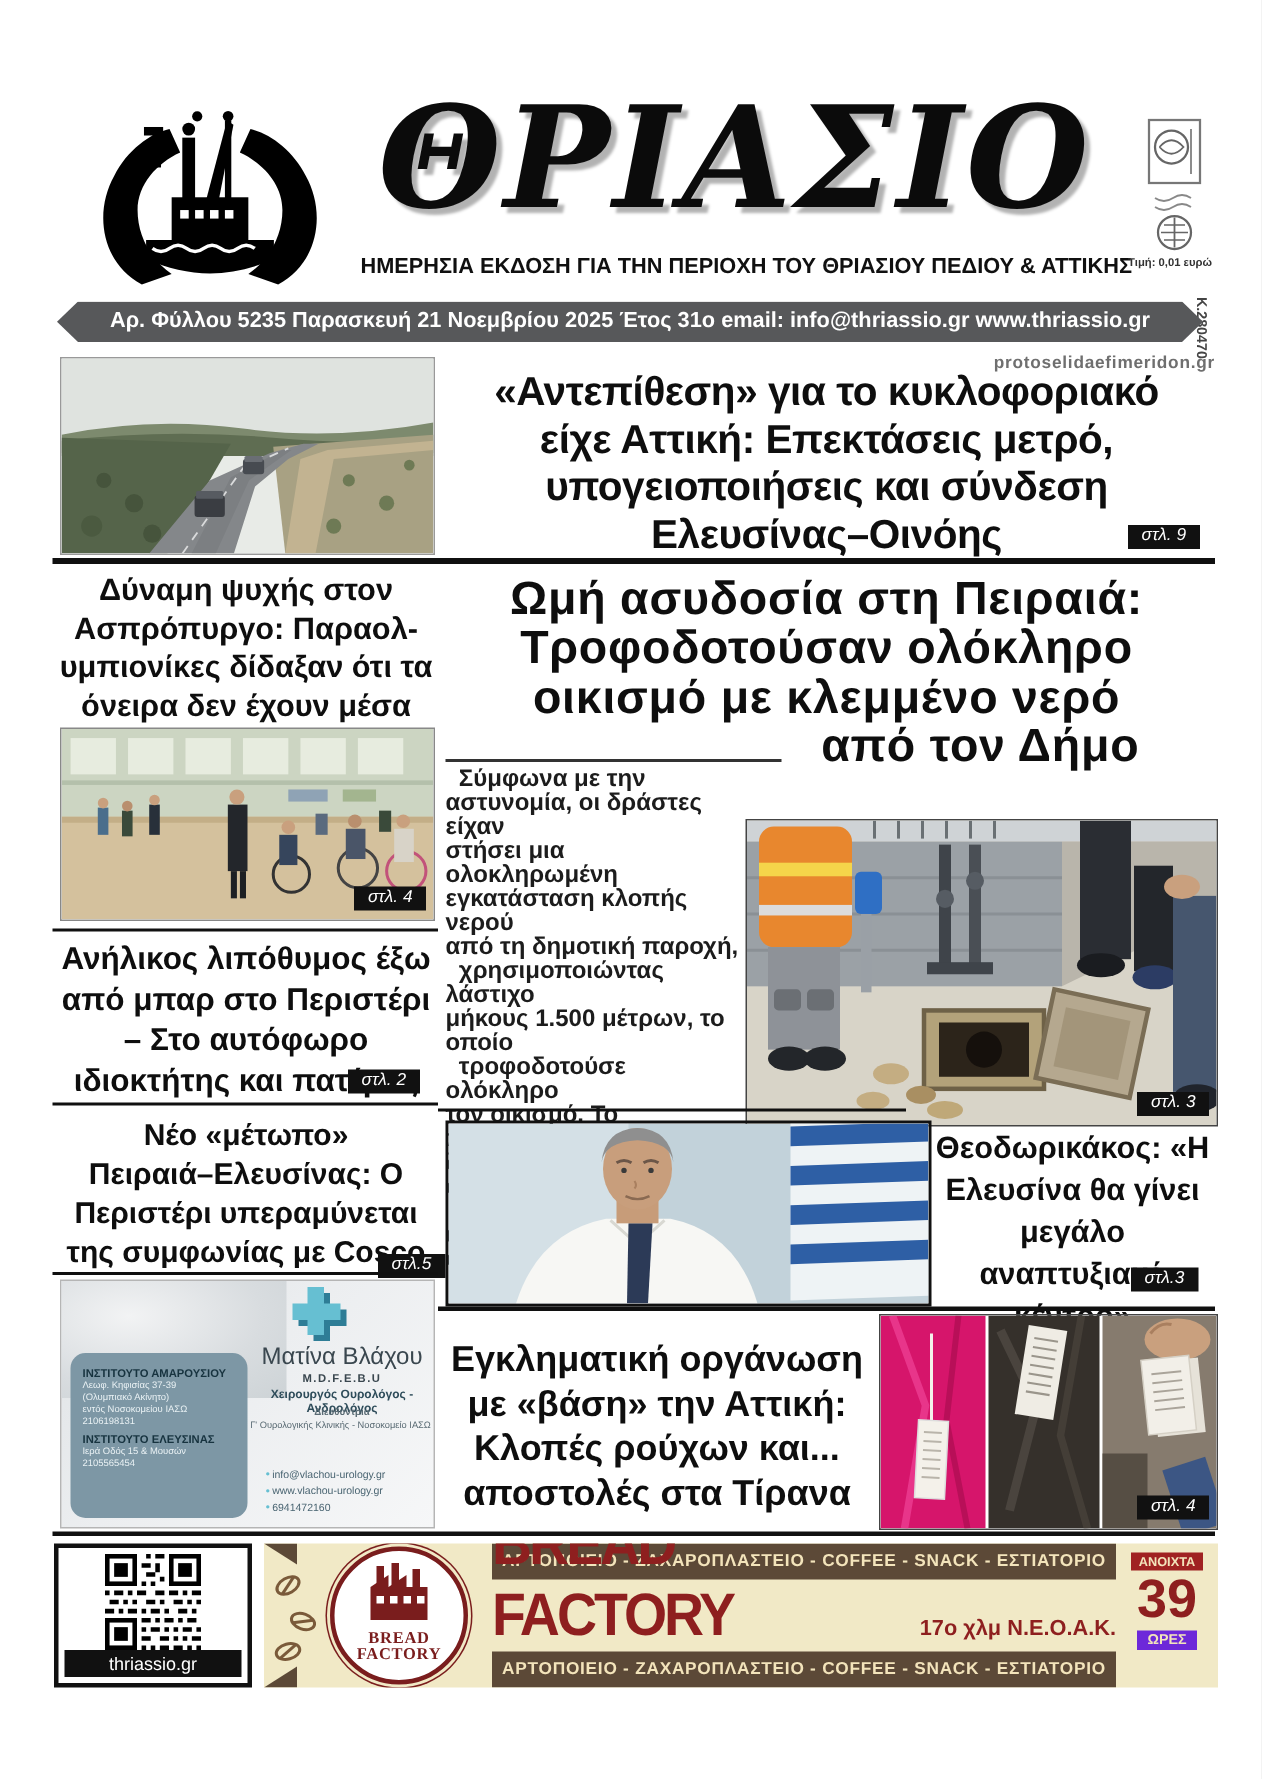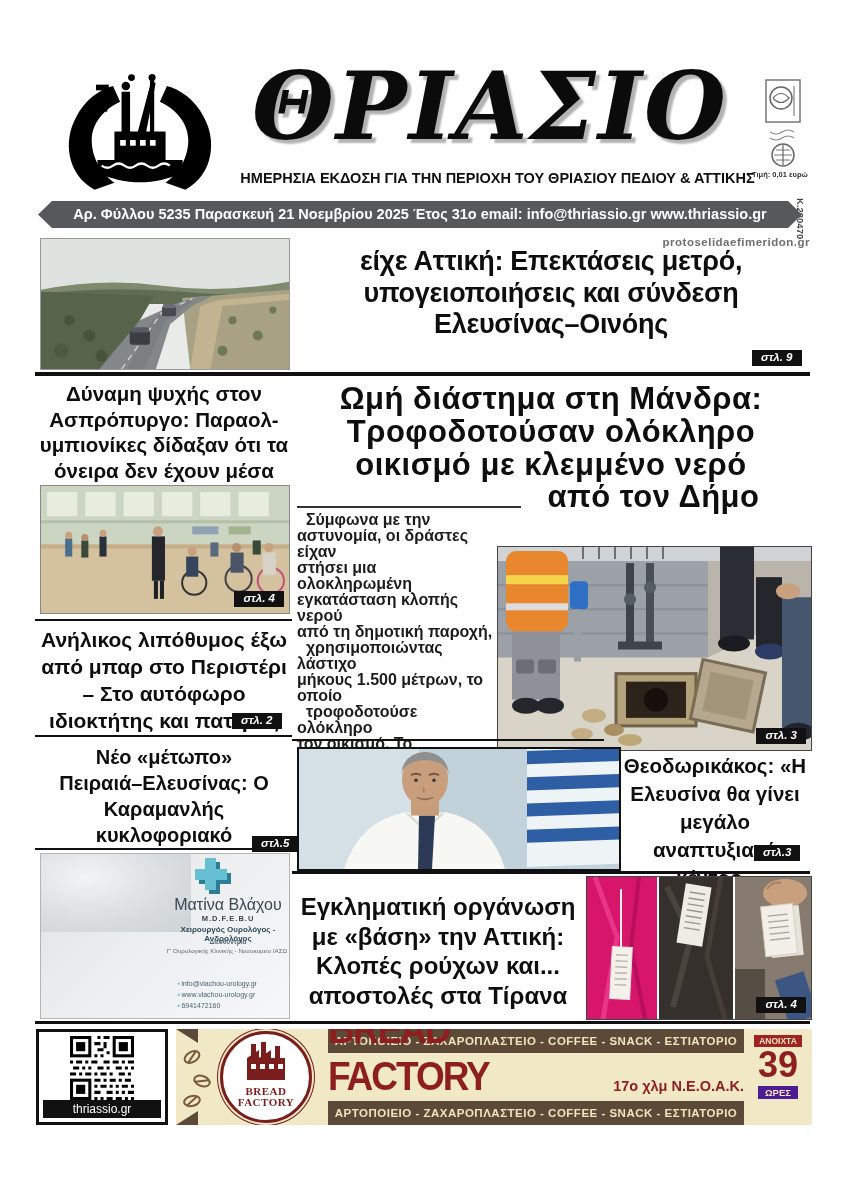--- a/index.html
+++ b/index.html
@@ -1,20 +1,20 @@
 <!DOCTYPE html>
 <html><head>
 <meta charset="utf-8">
 <style>
   html,body{margin:0;padding:0;background:#e9e9e9;}
   .page{position:relative;width:841px;height:1190px;background:#ffffff;margin:0 auto;
         font-family:"Liberation Sans",sans-serif;color:#101010;overflow:hidden;}
   .abs{position:absolute;}
   .hl{font-weight:bold;text-align:center;color:#0e0e0e;}
-  .badge{position:absolute;background:#111;color:#fff;font-size:11.5px;font-weight:bold;
+  .badge{position:absolute;background:#111;color:#fff;font-size:11.5px;font-weight:normal;
          font-style:italic;padding:1px 9px 2px;line-height:13px;white-space:nowrap;}
   .rule{position:absolute;background:#101010;}
   .photo{position:absolute;overflow:hidden;}
   .photo svg{display:block;width:100%;height:100%;}
 
   
   .m-title{left:230px;top:52px;width:520px;text-align:center;
            font-family:"DejaVu Serif",serif;font-style:italic;font-weight:bold;
            font-size:94px;line-height:108px;letter-spacing:2px;color:#0b0b0b;
            text-shadow:4px 4px 2px rgba(0,0,0,0.30);}
@@ -75,21 +75,21 @@
   .bread .strip.top{top:0;} .bread .strip.bottom{bottom:0;}
   .bread .namezone{position:absolute;left:152px;top:24px;width:416px;height:48px;
                 display:flex;align-items:flex-end;justify-content:center;gap:10px;}
   .bread .bname{font-size:37px;font-weight:bold;color:#8e1f1f;letter-spacing:-2px;
                 line-height:44px;transform:scaleY(1.08);transform-origin:bottom;}
   .bread .bloc{font-size:14.5px;font-weight:bold;color:#8e1f1f;padding-bottom:7px;white-space:nowrap;}
   .bread .open24{position:absolute;right:2px;top:0;width:64px;height:96px;text-align:center;}
   .bread .open-l{display:inline-block;margin-top:6px;background:#a02222;color:#f3e4bb;
                  font-size:8.5px;font-weight:bold;padding:1px 5px;}
   .bread .open-n{font-size:36px;font-weight:bold;color:#8e1f1f;line-height:34px;}
-  .bread .open-u{display:inline-block;background:#4c1d95;color:#f3e4bb;font-size:9.5px;
+  .bread .open-u{display:inline-block;background:#6d28d9;color:#f3e4bb;font-size:9.5px;
                  font-weight:bold;padding:1px 7px;}
   .bread .logo-circle{position:absolute;left:44px;top:2px;width:92px;height:92px;border-radius:50%;
                  background:#fff;border:3px solid #7a1d1d;box-shadow:0 0 0 2px #f1e9c6,0 0 0 3px #7a1d1d;
                  box-sizing:border-box;text-align:center;}
   .bread .logo-t{font-family:"Liberation Serif",serif;font-weight:bold;color:#7a1d1d;
                  font-size:11px;line-height:11px;letter-spacing:0.5px;}
   .bread .wedge{position:absolute;width:0;height:0;border-style:solid;}
 </style>
 </head>
 <body>
@@ -164,20 +164,21 @@
       <polygon points="58,128 98,80 138,62 160,56 170,56 150,66 128,84 114,128" fill="#84878a"></polygon>
       <polygon points="86,128 112,78 146,60 152,60 124,80 102,128" fill="#7c7f82"></polygon>
       <path d="M80 128 L120 72 L150 59" stroke="#d9dadb" stroke-width="1.2" fill="none" stroke-dasharray="6 5"></path>
       <rect x="88" y="90" width="20" height="14" rx="2" fill="#3a3d42"></rect>
       <rect x="89" y="87" width="18" height="5" rx="1" fill="#575b61"></rect>
       <rect x="120" y="66" width="14" height="10" rx="2" fill="#474b51"></rect>
       <rect x="121" y="64" width="12" height="4" rx="1" fill="#6a6e74"></rect>
     </svg>
   </div>
   <div class="abs hl h-traffic">
+    <div>«Αντεπίθεση» για το κυκλοφοριακό</div>
     <div>είχε Αττική: Επεκτάσεις μετρό,</div>
     <div>υπογειοποιήσεις και σύνδεση</div>
     <div>Ελευσίνας–Οινόης</div>
   </div>
   <span class="badge" style="left:752px;top:350px;">στλ. 9</span>
   <div class="rule" style="left:35px;top:372px;width:775px;height:4px;"></div>
 
   <div class="abs hl h-para">
     <div>Δύναμη ψυχής στον</div>
     <div>Ασπρόπυργο: Παραολ-</div>
@@ -229,50 +230,60 @@
     <div>από μπαρ στο Περιστέρι</div>
     <div>– Στο αυτόφωρο</div>
     <div>ιδιοκτήτης και πατέρας</div>
   </div>
   <span class="badge" style="left:232px;top:713px;">στλ. 2</span>
   <div class="rule" style="left:35px;top:735px;width:257px;height:2px;"></div>
 
   <div class="abs hl h-cosco">
     <div>Νέο «μέτωπο»</div>
     <div>Πειραιά–Ελευσίνας: Ο</div>
-    <div>Καραμανλής κυκλοφοριακό</div>
+    <div>Περιστέρι υπεραμύνεται</div>
     <div>της συμφωνίας με Cosco</div>
   </div>
   <span class="badge" style="left:252px;top:836px;">στλ.5</span>
   <div class="rule" style="left:35px;top:848px;width:257px;height:2px;"></div>
 
   <div class="abs clinic">
     <div class="marble"></div>
     <div class="cross">
       <svg width="46" height="40" viewBox="0 0 46 40">
         <rect x="20" y="4" width="11" height="32" fill="#2e7d96"></rect>
         <rect x="10" y="15" width="32" height="11" fill="#2e7d96"></rect>
         <rect x="16" y="0" width="11" height="32" fill="#66bfd2"></rect>
         <rect x="6" y="11" width="32" height="11" fill="#66bfd2"></rect>
       </svg>
     </div>
     <div class="clinic-name">Ματίνα Βλάχου</div>
     <div class="clinic-cred">M.D.F.E.B.U</div>
     <div class="clinic-spec">Χειρουργός Ουρολόγος - Ανδρολόγος</div>
     <div class="clinic-role">Διευθύντρια</div>
     <div class="clinic-clinic">Γ' Ουρολογικής Κλινικής - Νοσοκομείο ΙΑΣΩ</div>
+    <div class="panel">
+      <div class="inst-title">ΙΝΣΤΙΤΟΥΤΟ ΑΜΑΡΟΥΣΙΟΥ</div>
+      <div class="inst-line">Λεωφ. Κηφισίας 37-39</div>
+      <div class="inst-line">(Ολυμπιακό Ακίνητο)</div>
+      <div class="inst-line">εντός Νοσοκομείου ΙΑΣΩ</div>
+      <div class="inst-line">2106198131</div>
+      <div class="inst-title">ΙΝΣΤΙΤΟΥΤΟ ΕΛΕΥΣΙΝΑΣ</div>
+      <div class="inst-line">Ιερά Οδός 15 &amp; Μουσών</div>
+      <div class="inst-line">2105565454</div>
+    </div>
     <div class="clinic-contacts">
       <div>info@vlachou-urology.gr</div>
       <div>www.vlachou-urology.gr</div>
       <div>6941472160</div>
     </div>
   </div>
 
   <div class="abs hl h-mandra">
-    <div>Ωμή διάστημα στη Μάνδρα:</div>
+    <div>Ωμή ασυδοσία στη Πειραιά:</div>
     <div>Τροφοδοτούσαν ολόκληρο</div>
     <div>οικισμό με κλεμμένο νερό</div>
   </div>
   <div class="abs hl h-mandra4">από τον Δήμο</div>
   <div class="rule" style="left:297px;top:506px;width:224px;height:2px;background:#333;"></div>
   <div class="abs bodytext">  Σύμφωνα με την
 αστυνομία, οι δράστες είχαν
 στήσει μια ολοκληρωμένη
 εγκατάσταση κλοπής νερού
 από τη δημοτική παροχή,

